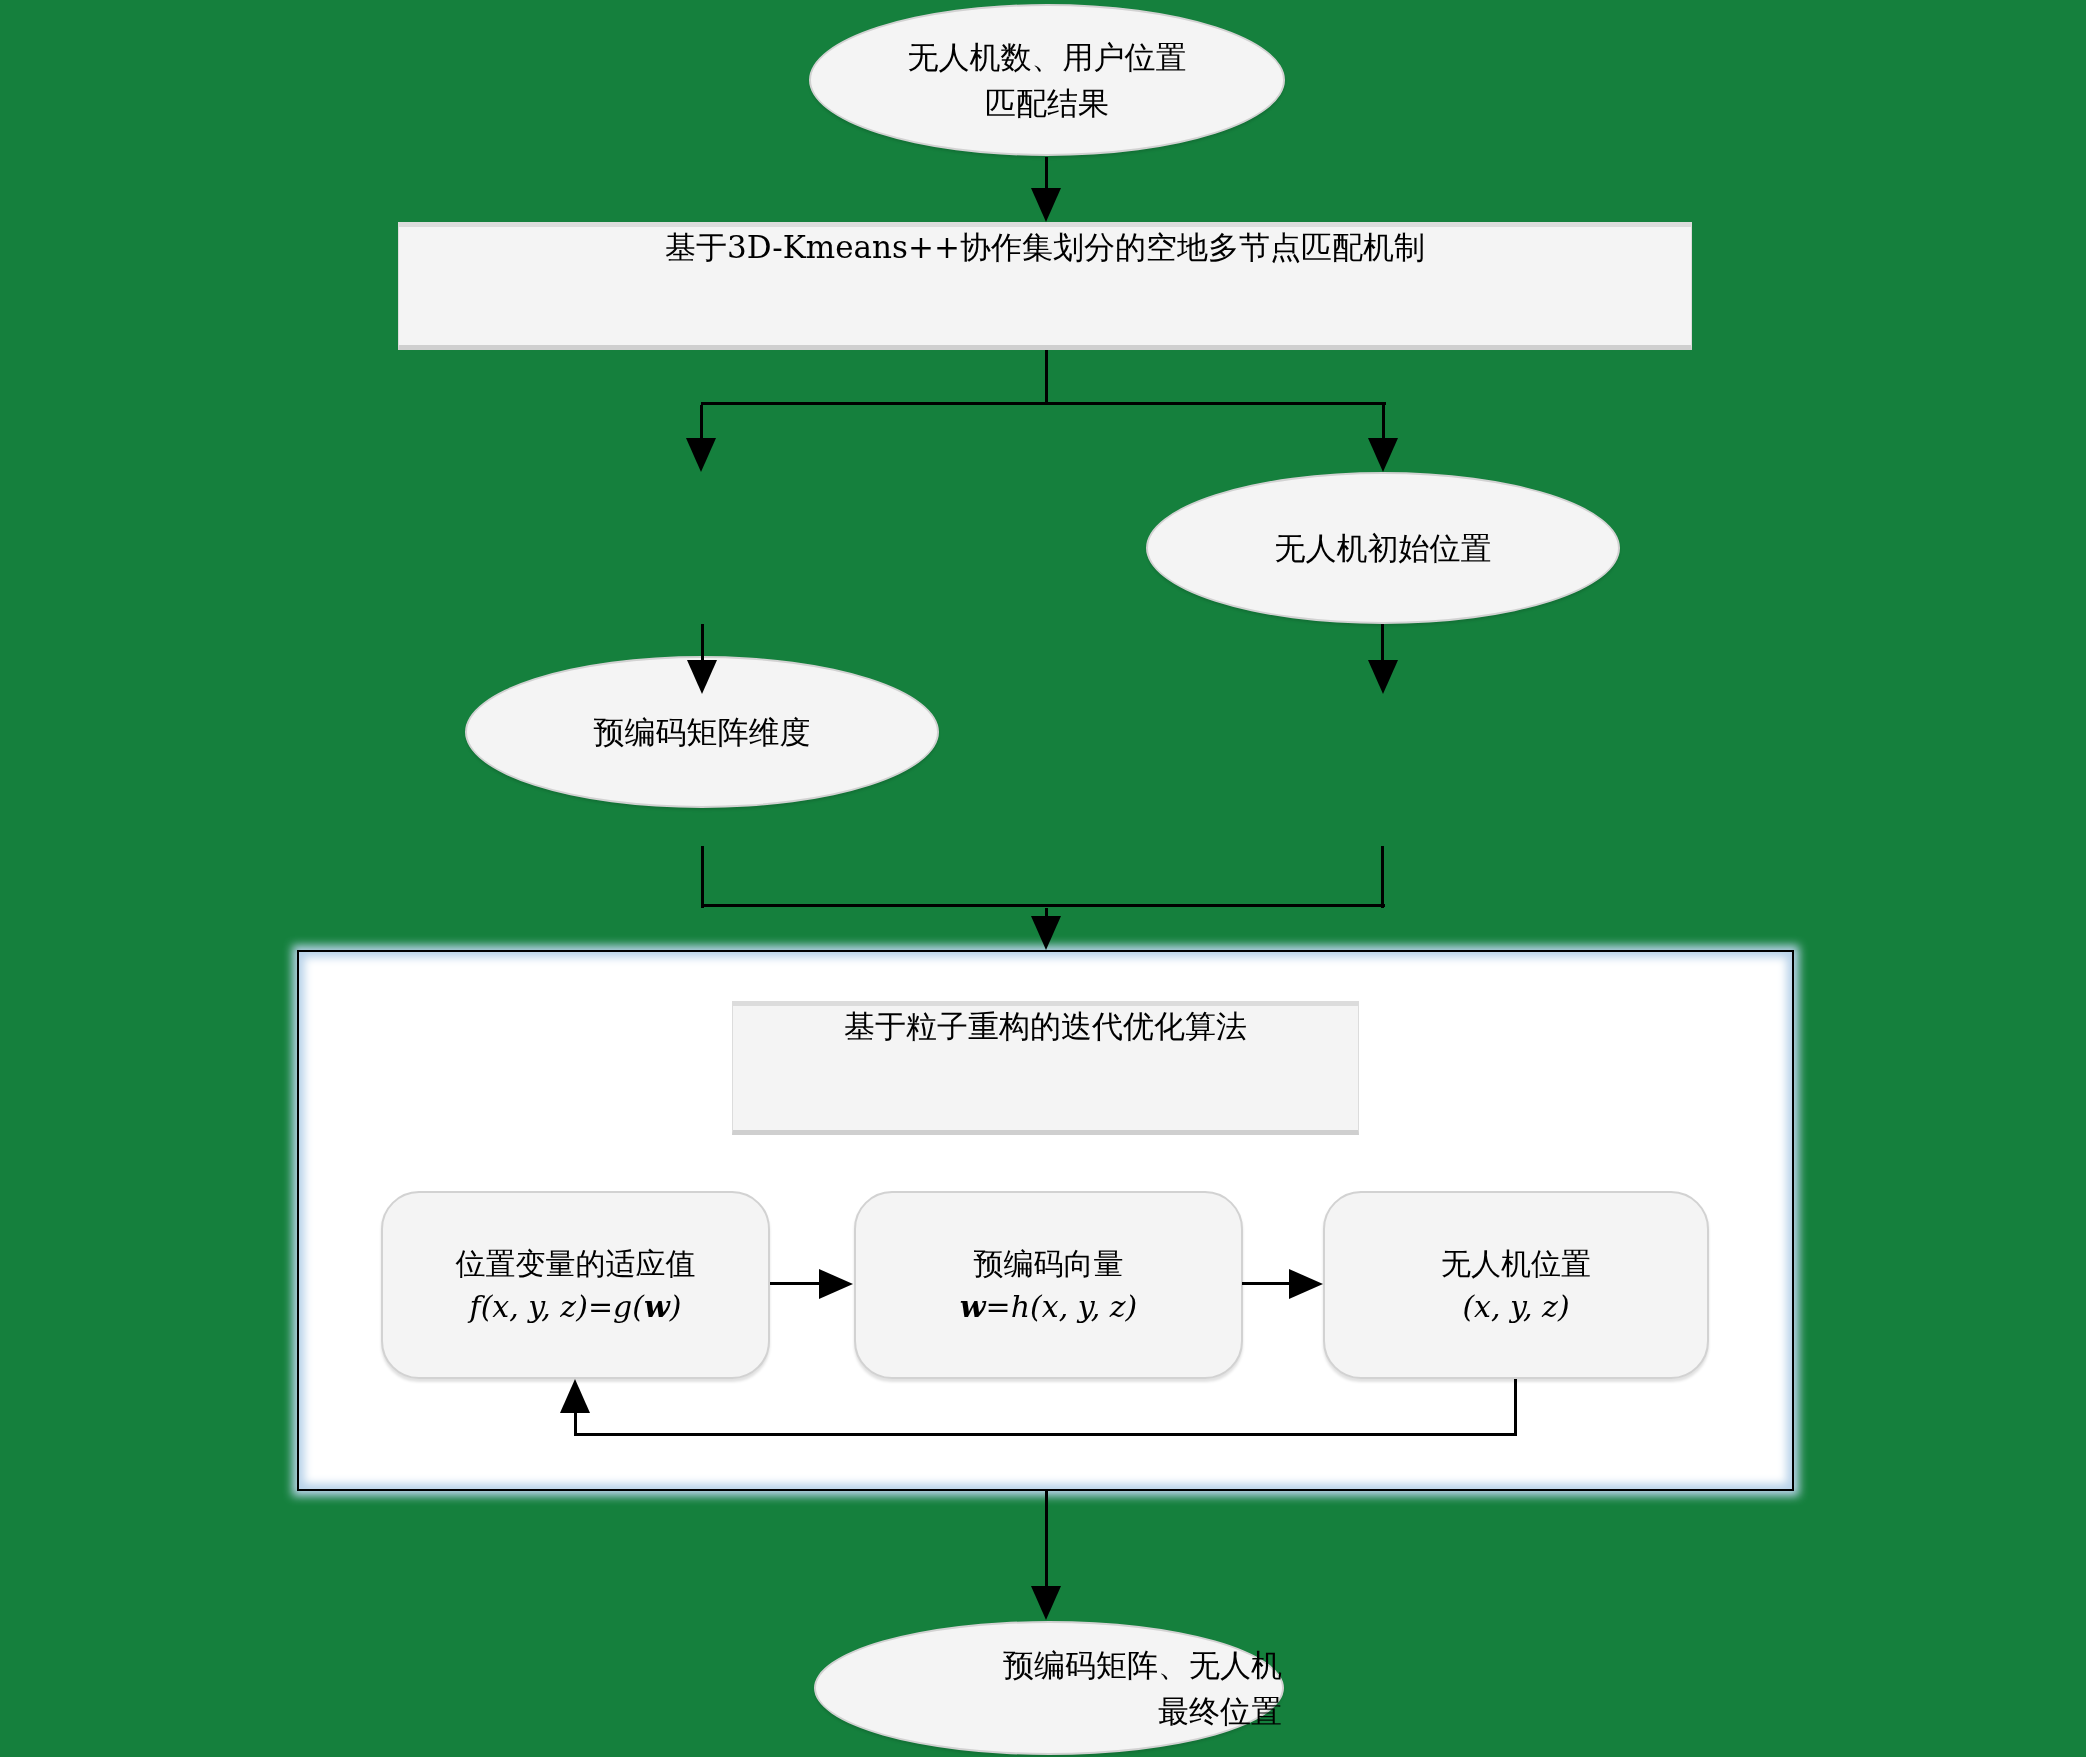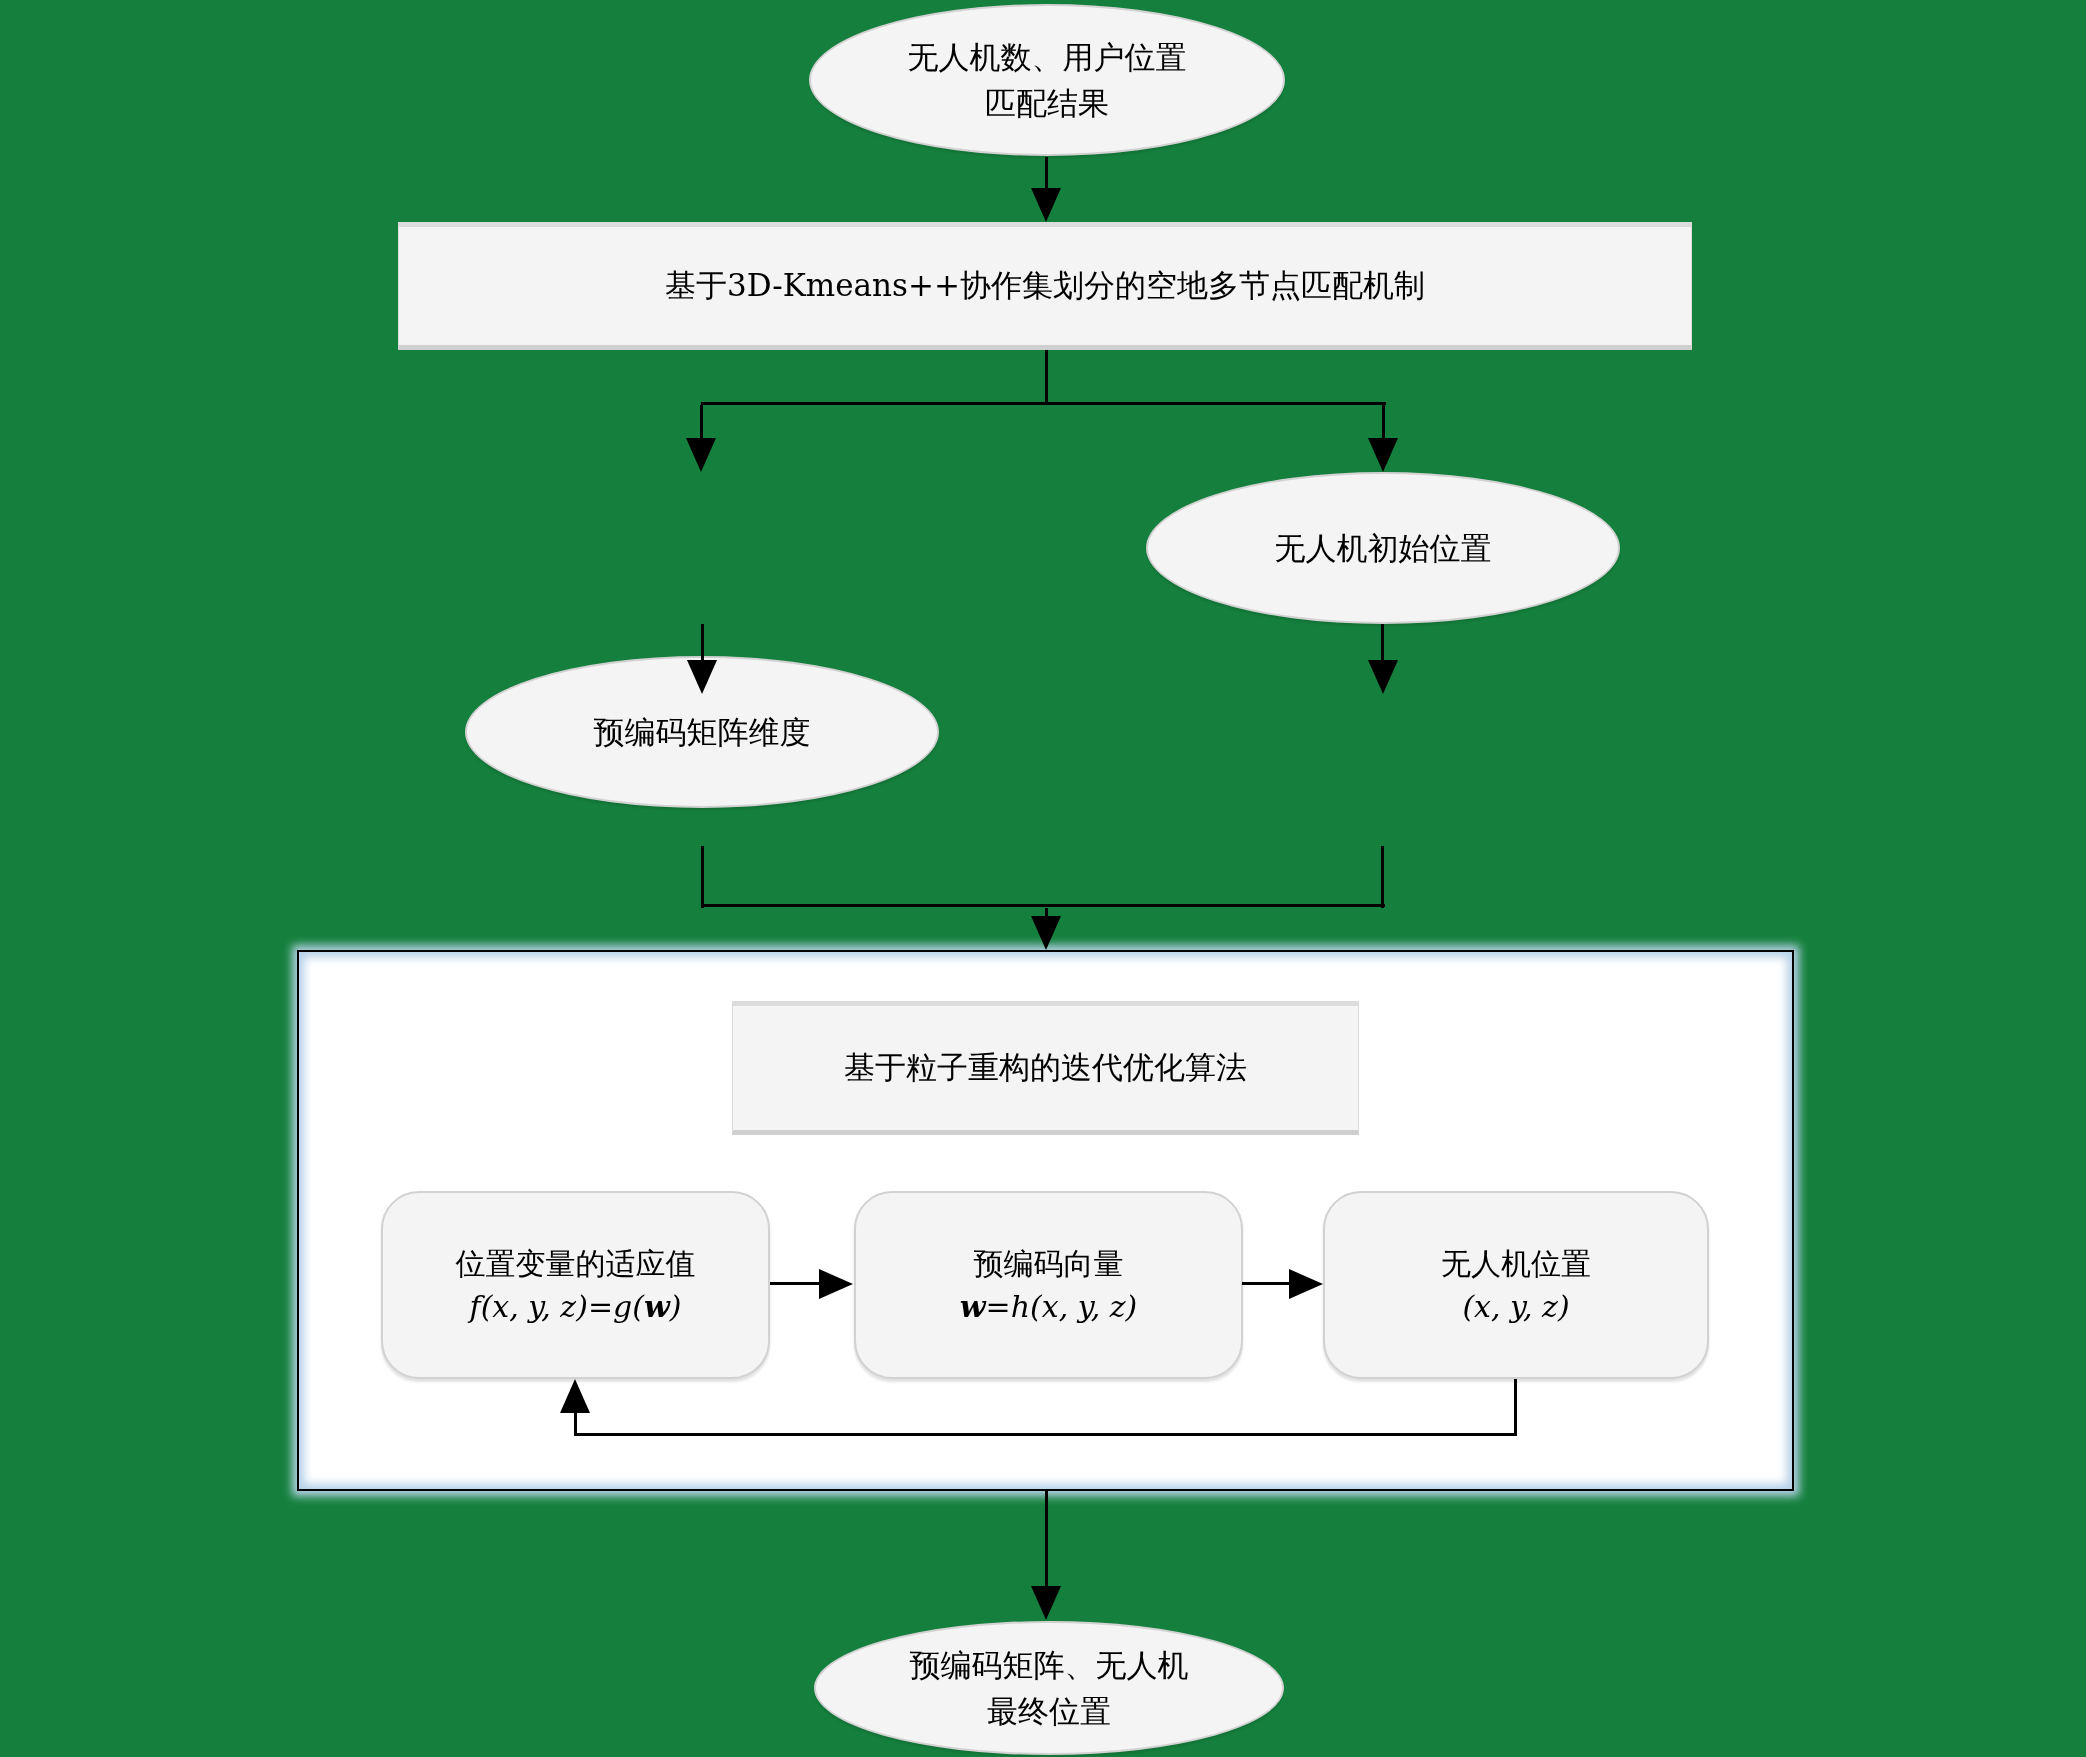--- a/index.html
+++ b/index.html
@@ -7,21 +7,21 @@
   #canvas{position:relative;width:2087px;height:1757px;background:#15803d;overflow:hidden;}
 
   
   .ellipse{position:absolute;box-sizing:border-box;background:#f4f4f4;
     border:2.2px solid #d2d2d2;border-radius:50%;
     display:flex;flex-direction:column;align-items:center;justify-content:center;
     text-align:center;font-size:31px;line-height:1.5;
     box-shadow:0 2.8px 2.8px -0.6px rgba(0,0,0,0.12);}
   .rect{position:absolute;box-sizing:border-box;background:#f4f4f4;
     border:1.7px solid #dcdcdc;border-top:5.5px solid #dcdcdc;border-bottom:5.5px solid #cfcfcf;
-    display:flex;align-items:center;justify-content:center;
+    display:flex;align-items:flex-start;justify-content:center;
     text-align:center;font-size:31px;}
   .round{position:absolute;box-sizing:border-box;background:#f4f4f4;
     border:2.2px solid #d2d2d2;border-radius:38px;
     display:flex;flex-direction:column;align-items:center;justify-content:center;
     text-align:center;font-size:30px;line-height:1.45;
     box-shadow:0 2.8px 2.8px -0.6px rgba(0,0,0,0.12);}
   .hl-box{position:absolute;box-sizing:border-box;background:#ffffff;
     border:2.2px solid #000;
     box-shadow:0 0 8.8px 5.5px #b9d3ea, inset 0 0 8.8px 5.5px #b9d3ea;}
 
@@ -74,21 +74,21 @@
   <div class="round" style="left:854px;top:1191px;width:389px;height:188px;text-align:center;">
     <span class="lbl">预编码向量</span>
     <span class="formula"><span class="bw">w</span><span>=h(x, y, z)</span></span>
   </div>
 
   <div class="round" style="left:1323px;top:1191px;width:386px;height:188px;">
     <span class="lbl">无人机位置</span>
     <span class="formula"><span>(x, y, z)</span></span>
   </div>
 
-  <div class="ellipse" style="left:814px;top:1621px;width:470px;height:134px;">
+  <div class="ellipse" style="left:814px;top:1621px;width:470px;height:134px;align-items:flex-end;">
     <span class="lbl">预编码矩阵、无人机</span>
     <span class="lbl">最终位置</span>
   </div>
 
   <div class="vline" style="left:1045px;top:157px;width:2.8px;height:34px;"></div>
   <div class="ah ah-down" style="left:1031px;top:188px;"></div>
 
   <div class="vline" style="left:1045px;top:350px;width:2.8px;height:55px;"></div>
   <div class="hline" style="left:701px;top:402px;width:685px;height:3.3px;"></div>
   <div class="vline" style="left:700px;top:405px;width:2.8px;height:34px;"></div>

